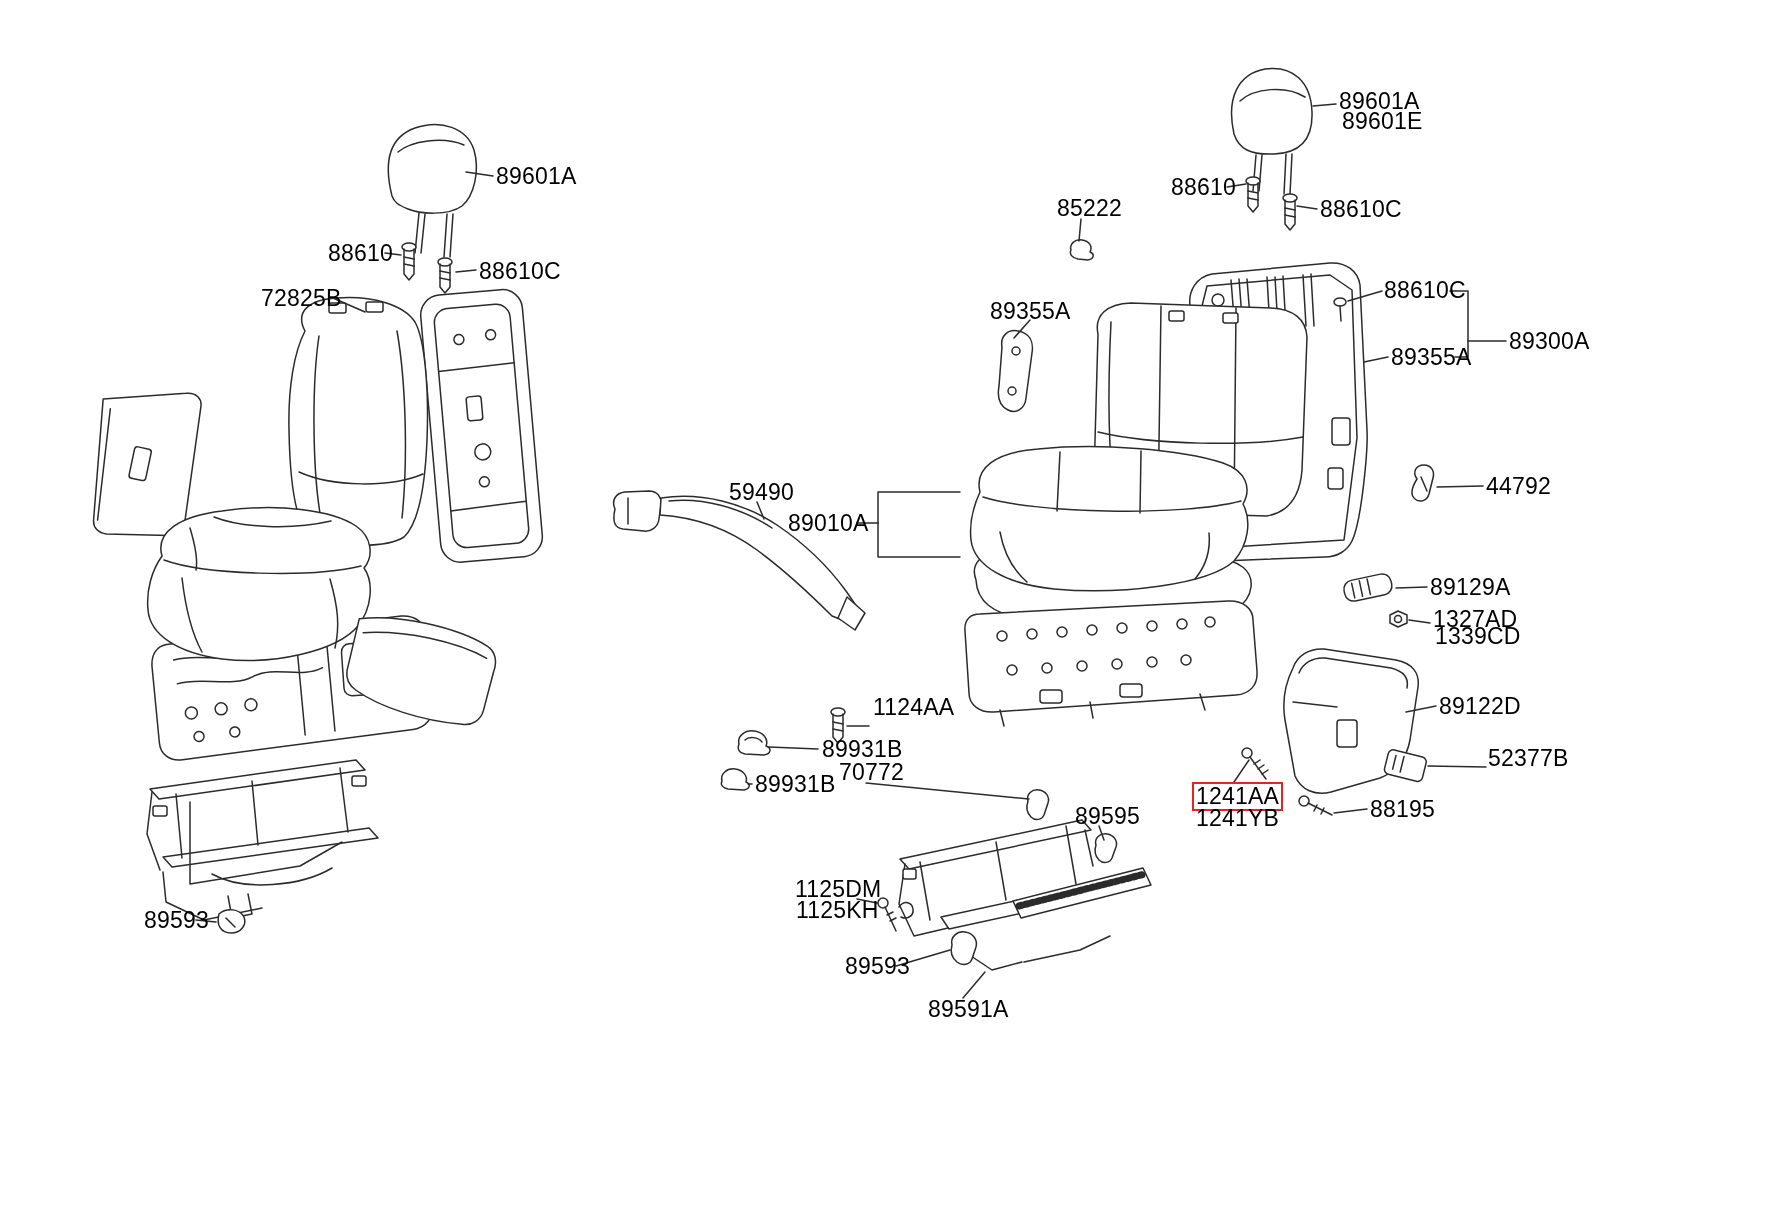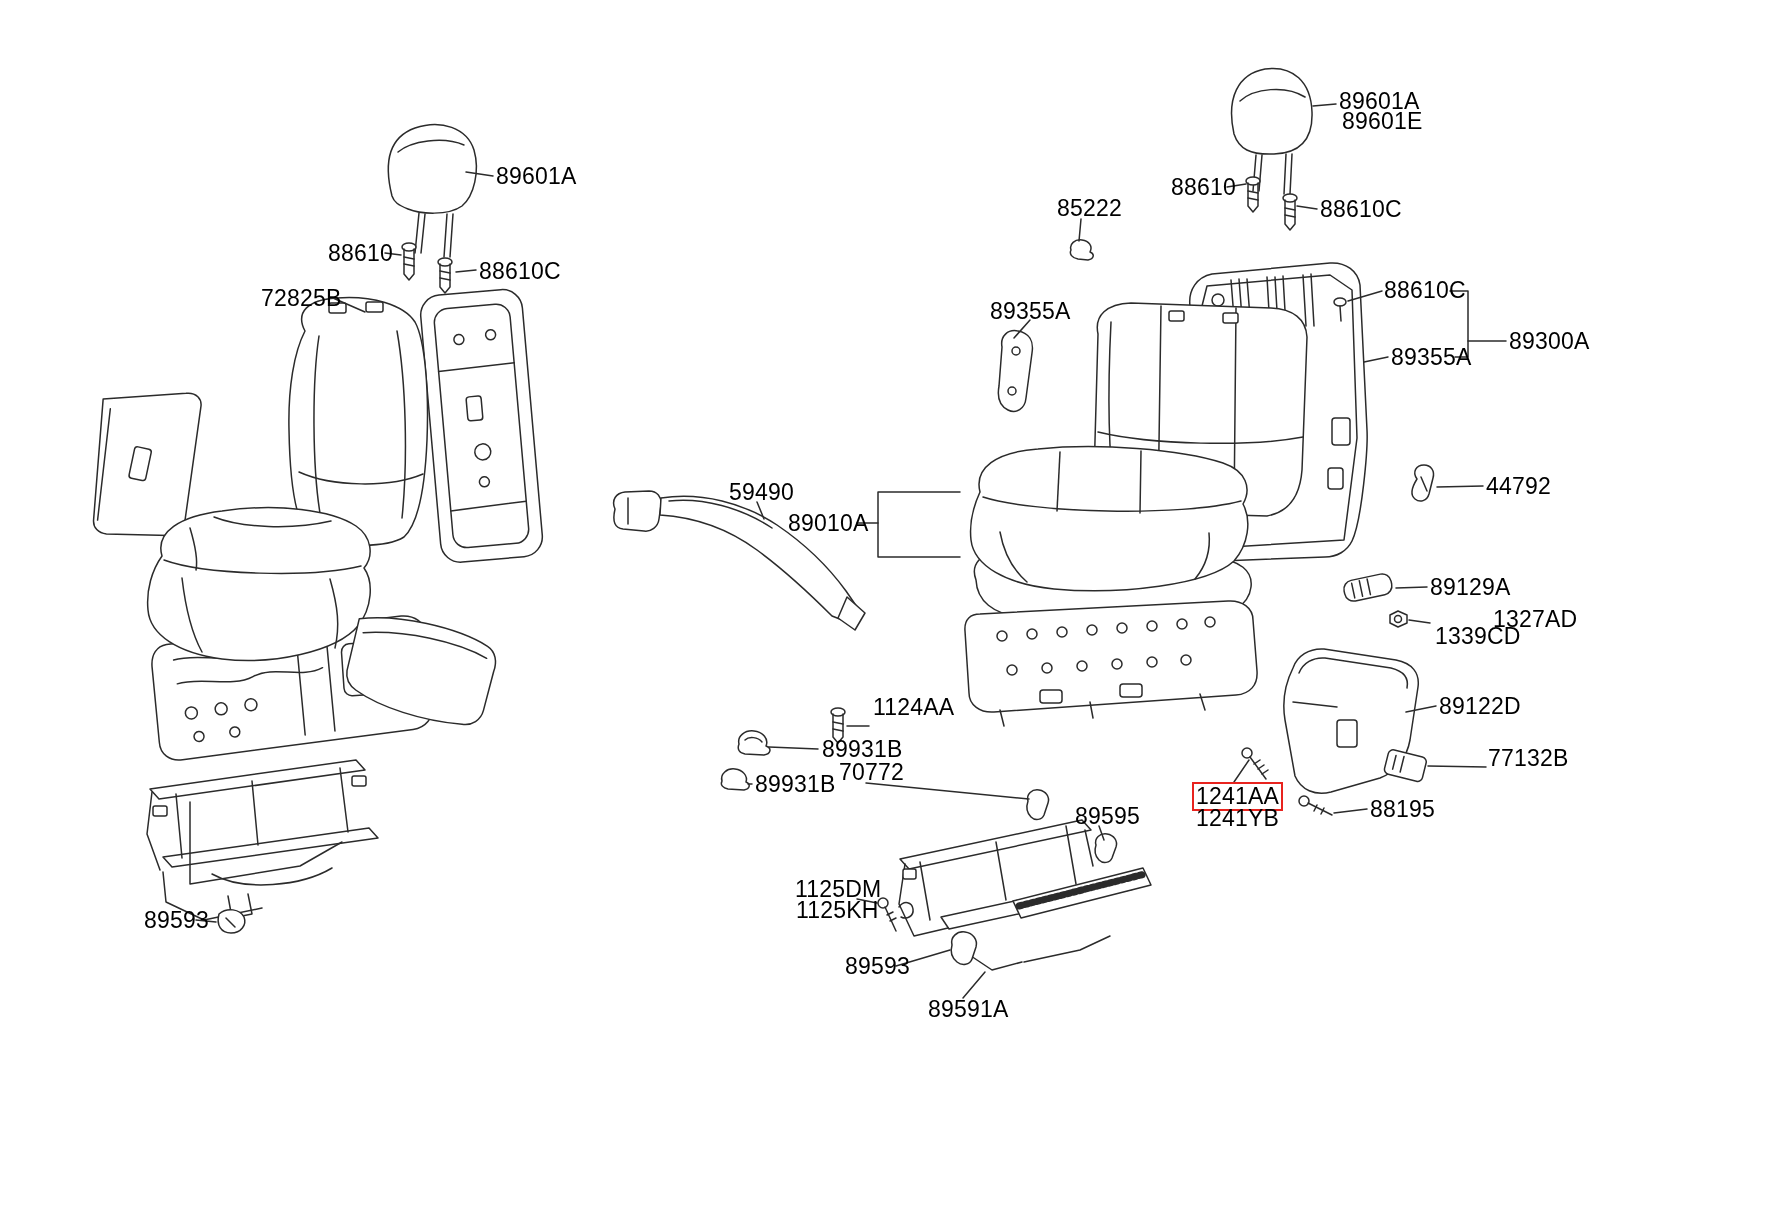--- a/index.html
+++ b/index.html
@@ -397,31 +397,31 @@
     <div class="lbl" style="left:1320px;top:199px">88610C</div>
     <div class="lbl" style="left:1057px;top:198px">85222</div>
     <div class="lbl" style="left:990px;top:301px">89355A</div>
     <div class="lbl" style="left:1384px;top:280px">88610C</div>
     <div class="lbl" style="left:1509px;top:331px">89300A</div>
     <div class="lbl" style="left:1391px;top:347px">89355A</div>
     <div class="lbl" style="left:1486px;top:476px">44792</div>
     <div class="lbl" style="left:729px;top:482px">59490</div>
     <div class="lbl" style="left:788px;top:513px">89010A</div>
     <div class="lbl" style="left:1430px;top:577px">89129A</div>
-    <div class="lbl" style="left:1493px;top:609px">1327AD</div>
+    <div class="lbl" style="left:1433px;top:609px">1327AD</div>
     <div class="lbl" style="left:1435px;top:626px">1339CD</div>
     <div class="lbl" style="left:1439px;top:696px">89122D</div>
     <div class="lbl" style="left:873px;top:697px">1124AA</div>
     <div class="lbl" style="left:822px;top:739px">89931B</div>
     <div class="lbl" style="left:755px;top:774px">89931B</div>
     <div class="lbl" style="left:839px;top:762px">70772</div>
     <div class="lbl" style="left:1075px;top:806px">89595</div>
     <div class="lbl hl" style="left:1196px;top:786px">1241AA</div>
     <div class="lbl" style="left:1196px;top:808px">1241YB</div>
     <div class="lbl" style="left:1370px;top:799px">88195</div>
-    <div class="lbl" style="left:1488px;top:748px">77132B</div>
+    <div class="lbl" style="left:1488px;top:748px">52377B</div>
     <div class="lbl" style="left:795px;top:879px">1125DM</div>
     <div class="lbl" style="left:796px;top:900px">1125KH</div>
     <div class="lbl" style="left:845px;top:956px">89593</div>
     <div class="lbl" style="left:928px;top:999px">89591A</div>
   </div>
 
 </div>
 
 </body></html>

